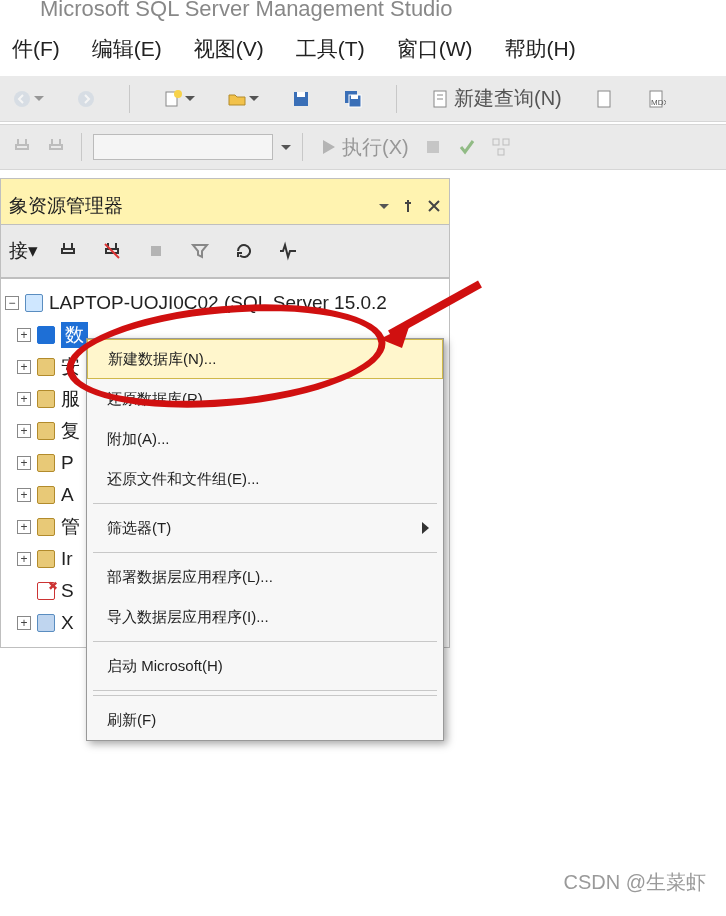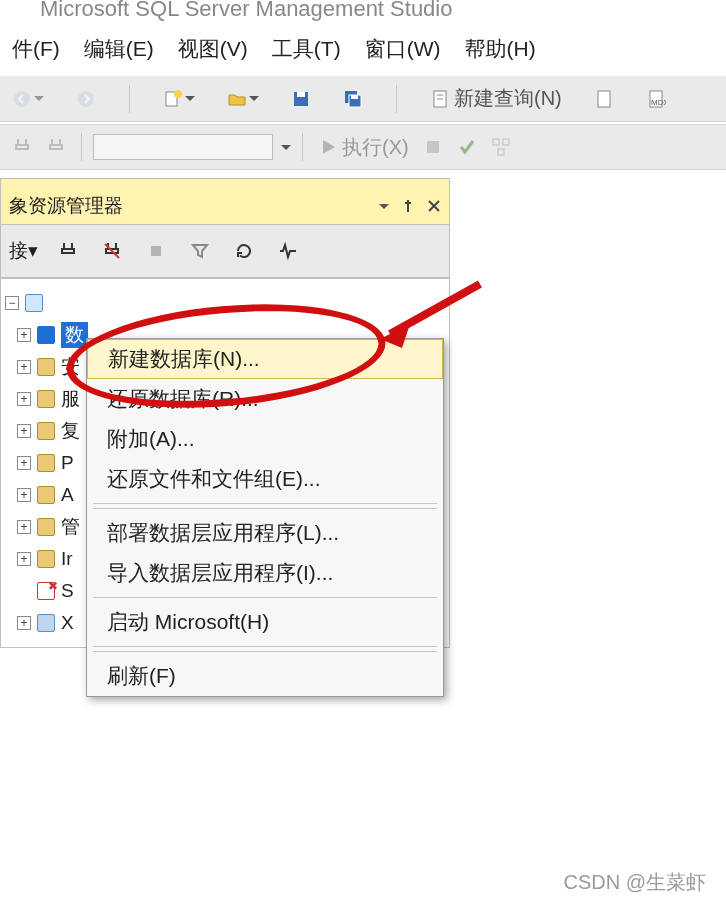--- a/index.html
+++ b/index.html
@@ -23,21 +23,21 @@
       padding-left: 40px;
       display: flex;
       align-items: flex-start;
     }
     .menubar {
       position: absolute;
       top: 28px; left: 0; right: 0;
       height: 42px;
       display: flex;
       align-items: center;
-      gap: 4px;
+      gap: 12px;
       padding-left: 2px;
       font-size: 21px;
     }
     .menu-item {
       padding: 6px 10px;
     }
     .toolbar1, .toolbar2 {
       position: absolute;
       left: 0; right: 0;
       height: 46px;
@@ -155,21 +155,21 @@
 
     
     .context-menu {
       position: absolute;
       top: 338px;
       left: 86px;
       width: 358px;
       background: #f7f7f7;
       border: 1px solid #999;
       box-shadow: 3px 3px 8px rgba(0,0,0,0.35);
-      font-size: 21px;
+      font-size: 15px;
     }
     .cm-item {
       height: 40px;
       display: flex;
       align-items: center;
       padding: 0 30px 0 20px;
       position: relative;
     }
     .cm-item.hl {
       background: #fff6cc;
@@ -386,20 +386,21 @@
       <svg class="icon-svg" viewBox="0 0 20 20">
         <path d="M2 10h3l2-6 3 12 2-6h6" fill="none" stroke="#333" stroke-width="2"></path>
       </svg>
     </div>
 </div>
 
 <div class="tree">
   <div class="tree-row">
     <span class="expander">−</span>
     <span class="node-icon srv"></span>
+    <span>LAPTOP-UOJI0C02 (SQL Server 15.0.2</span>
   </div>
   <div id="tree-children">
       <div class="tree-row indent1">
         <span class="expander">+</span>
         <span class="node-icon sel"></span>
         <span class="sel-bg">数</span>
       </div>
       <div class="tree-row indent1">
         <span class="expander">+</span>
         <span class="node-icon"></span>
@@ -457,20 +458,24 @@
     <div class="cm-item">
       <span>还原数据库(R)...</span>
     </div>
     <div class="cm-item">
       <span>附加(A)...</span>
     </div>
     <div class="cm-item">
       <span>还原文件和文件组(E)...</span>
     </div>
     <div class="cm-sep"></div>
+    <div class="cm-item">
+      <span>筛选器(T)</span>
+      <span class="cm-arrow"></span>
+    </div>
     <div class="cm-sep"></div>
     <div class="cm-item">
       <span>部署数据层应用程序(L)...</span>
     </div>
     <div class="cm-item">
       <span>导入数据层应用程序(I)...</span>
     </div>
     <div class="cm-sep"></div>
     <div class="cm-item">
       <span>启动 Microsoft(H)</span>

